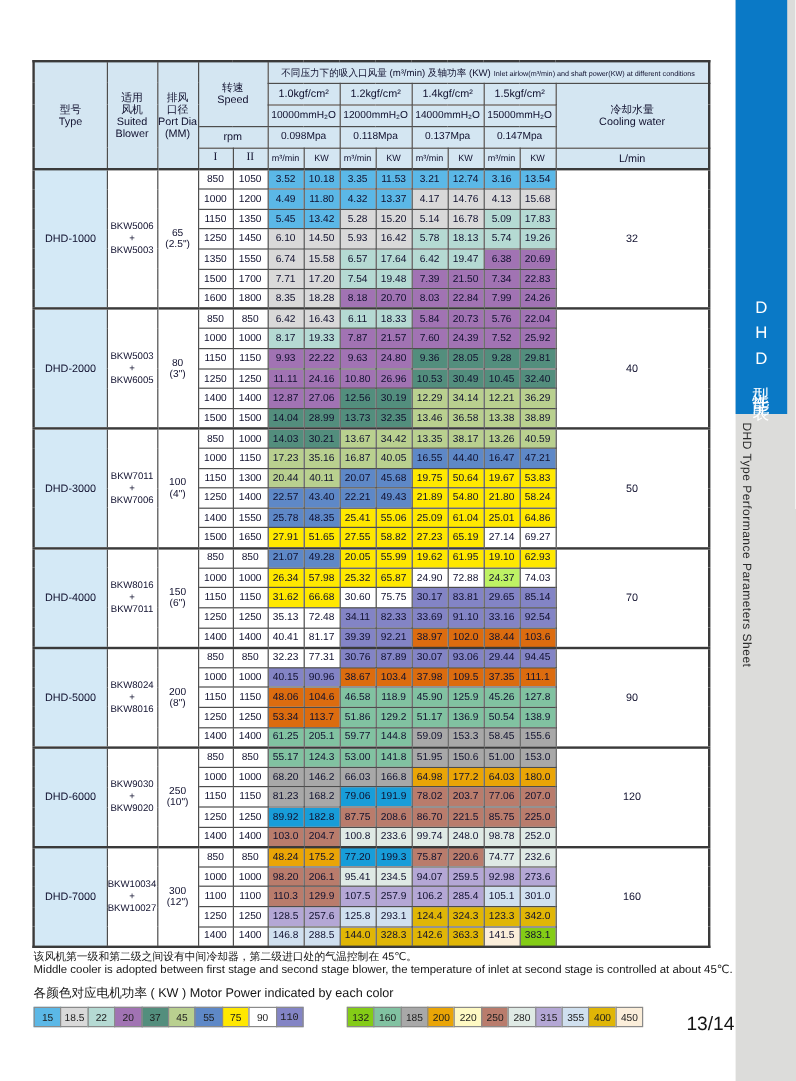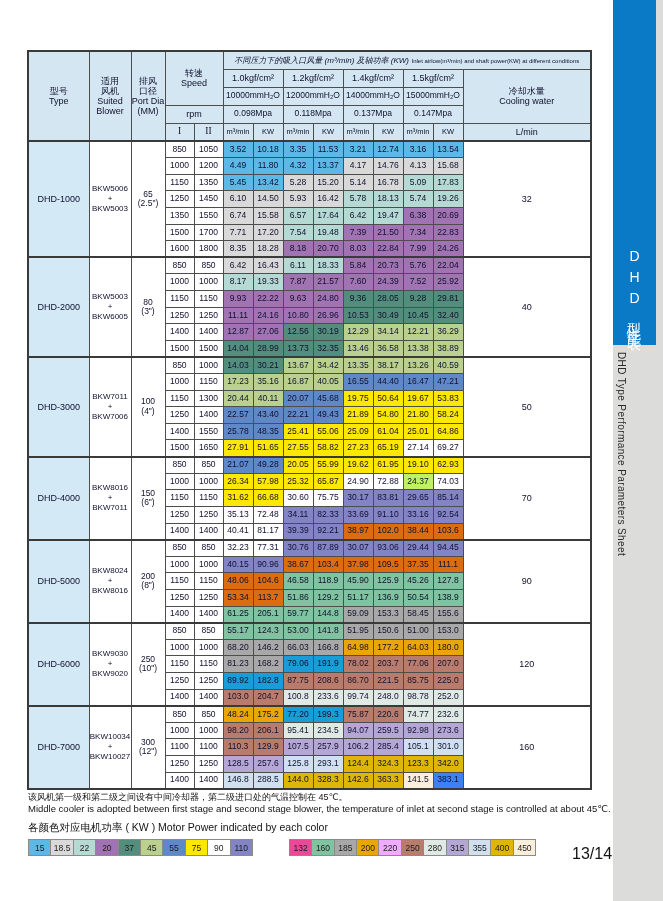--- a/index.html
+++ b/index.html
@@ -14,21 +14,21 @@
 
   
   .tbl { position:absolute; left:27px; top:50px; border-collapse:collapse; table-layout:fixed; border:2px solid #3a3a3a; }
   .tbl th, .tbl td { border:1px solid #4d4d4d; text-align:center; vertical-align:middle; padding:0;
                      font-weight:normal; color:#10102e; line-height:1.12; white-space:nowrap; overflow:hidden; }
   .tbl thead tr { height:18px; }
   .tbl tbody tr { height:16.62px; }
   th.hb { background:var(--header-bg,#d4e6f2); font-size:9px; }
   th.hb.small { font-size:7.5px; }
   th.serif { font-family:"Liberation Serif",serif; font-size:9.5px; }
-  .span-cn { font-size:8px;font-style:italic; }
+  .span-cn { font-size:8px; }
   .span-en { font-size:6px; }
   .tbl td { font-size:8.5px; background:#ffffff; }
   td.model-cell { background:var(--model-bg,#d4e9f6); font-size:9px; }
   td.blower-cell { font-size:8px; line-height:1.25; }
   td.port-cell { font-size:8.5px; }
   td.cooling-cell { font-size:9px; }
   .tbl tbody tr.group-start td { border-top:2px solid #3a3a3a; }
 
   
   .note-cn { position:absolute; left:28px; top:791px; font-size:9px; color:#141414; }
@@ -597,44 +597,44 @@
         <tr class="">
           <td>1400</td>
           <td>1400</td>
           <td style="background:#d0e0ef">146.8</td>
           <td style="background:#d0e0ef">288.5</td>
           <td style="background:#e0b606">144.0</td>
           <td style="background:#e0b606">328.3</td>
           <td style="background:#e0b606">142.6</td>
           <td style="background:#e0b606">363.3</td>
           <td style="background:#fbeeda">141.5</td>
-          <td style="background:#3b82f6">383.1</td>
+          <td style="background:#84cc16">383.1</td>
         </tr>
       </tbody>
     </table>
 
   <div class="note-cn">该风机第一级和第二级之间设有中间冷却器，第二级进口处的气温控制在 45℃。</div>
   <div class="note-en">Middle cooler is adopted between first stage and second stage blower, the temperature of inlet at second stage is controlled at about 45℃.</div>
   <div class="legend-title">各颜色对应电机功率 ( KW ) Motor Power indicated by each color</div>
   <div class="legend">
       <div class="lg-item" style="background: rgb(91, 184, 231);">15</div>
       <div class="lg-item" style="background: rgb(217, 217, 217);">18.5</div>
       <div class="lg-item" style="background: rgb(181, 218, 211);">22</div>
       <div class="lg-item" style="background: rgb(161, 115, 179);">20</div>
       <div class="lg-item" style="background: rgb(83, 142, 125);">37</div>
       <div class="lg-item" style="background: rgb(185, 208, 143);">45</div>
       <div class="lg-item" style="background: rgb(94, 136, 199);">55</div>
       <div class="lg-item" style="background: rgb(255, 232, 0);">75</div>
       <div class="lg-item" style="background: rgb(255, 255, 255);">90</div>
-      <div class="lg-item" style="background: rgb(131, 132, 197);">110</div>
-      <div class="lg-item" style="background: #ec4899; margin-left: 36px;">132</div>
+      <div class="lg-item" style="background: rgb(131, 132, 197); font-family: Liberation Mono, monospace;">110</div>
+      <div class="lg-item" style="background: #84cc16; margin-left: 36px;">132</div>
       <div class="lg-item" style="background: rgb(129, 194, 161);">160</div>
       <div class="lg-item" style="background: rgb(168, 168, 168);">185</div>
       <div class="lg-item" style="background: rgb(234, 165, 6);">200</div>
-      <div class="lg-item" style="background: #f0abfc; text-align: right;">220</div>
+      <div class="lg-item" style="background: #fef9c3; text-align: right;">220</div>
       <div class="lg-item" style="background: rgb(185, 124, 108);">250</div>
       <div class="lg-item" style="background: rgb(223, 234, 229);">280</div>
       <div class="lg-item" style="background: rgb(180, 167, 213);">315</div>
       <div class="lg-item" style="background: rgb(208, 224, 239);">355</div>
       <div class="lg-item" style="background: rgb(224, 182, 6);">400</div>
       <div class="lg-item" style="background: rgb(251, 238, 218);">450</div>
     </div>
   <div class="page-num">13/14</div>
 </div>
 

